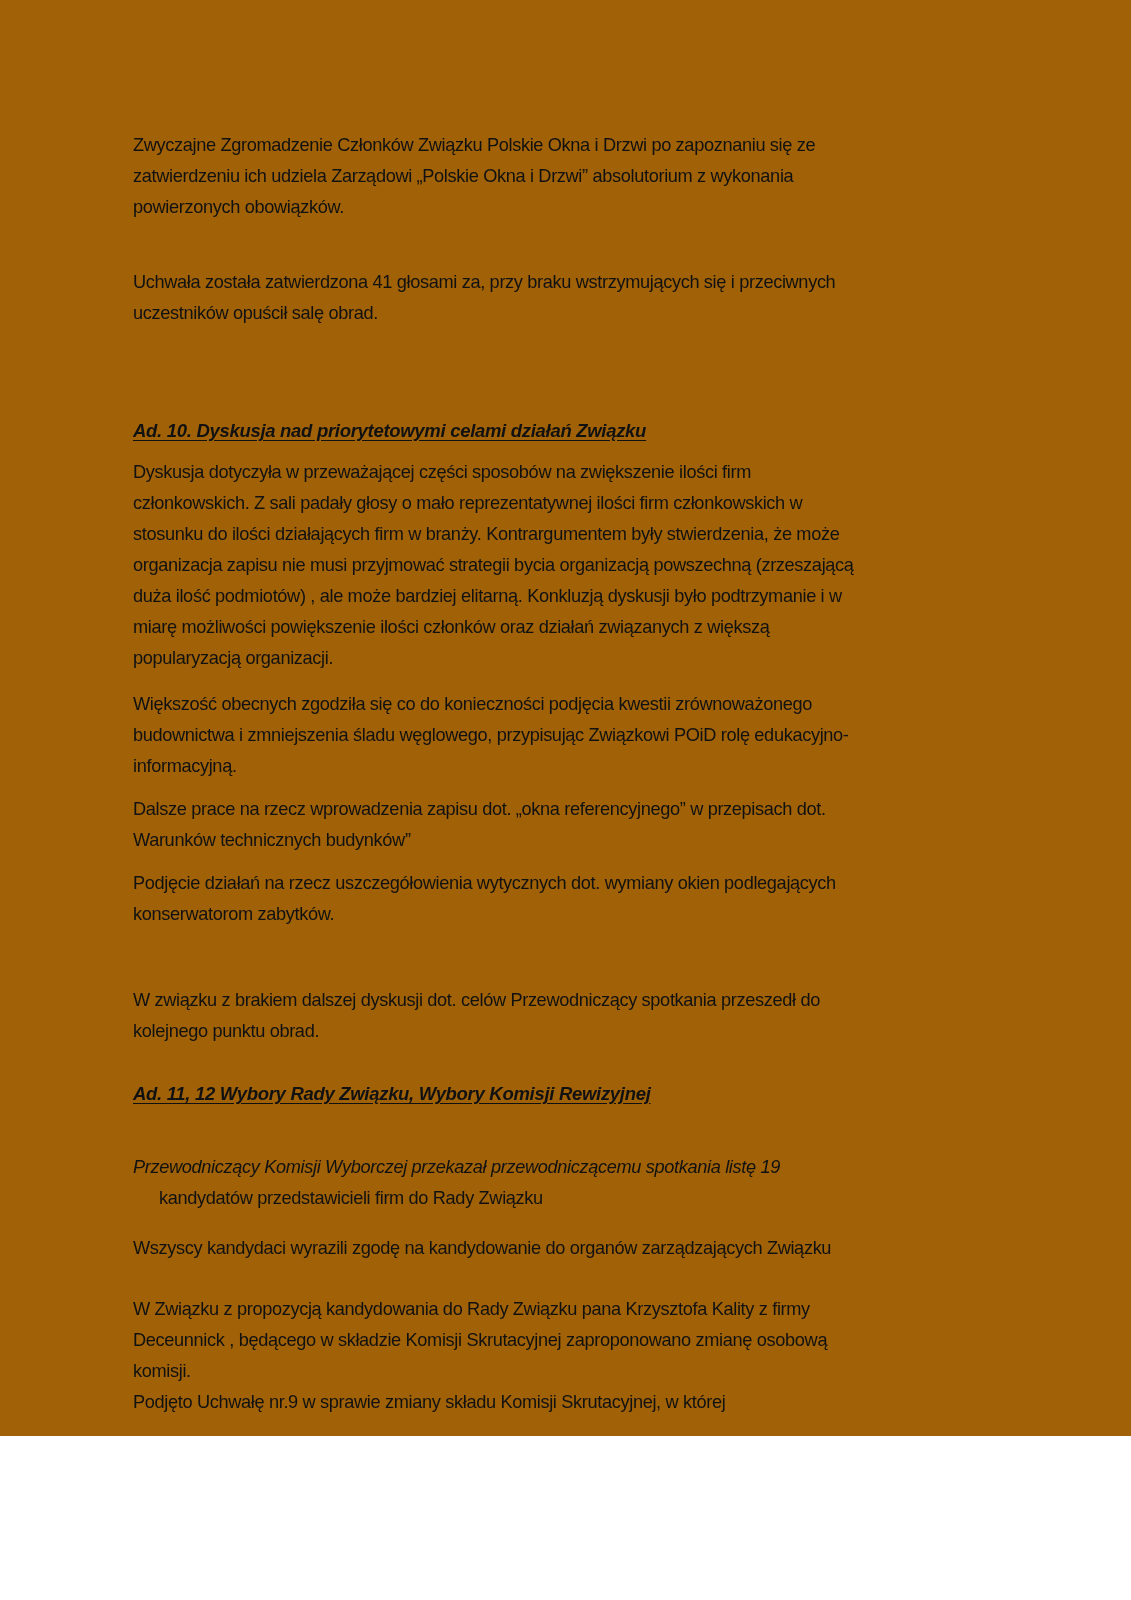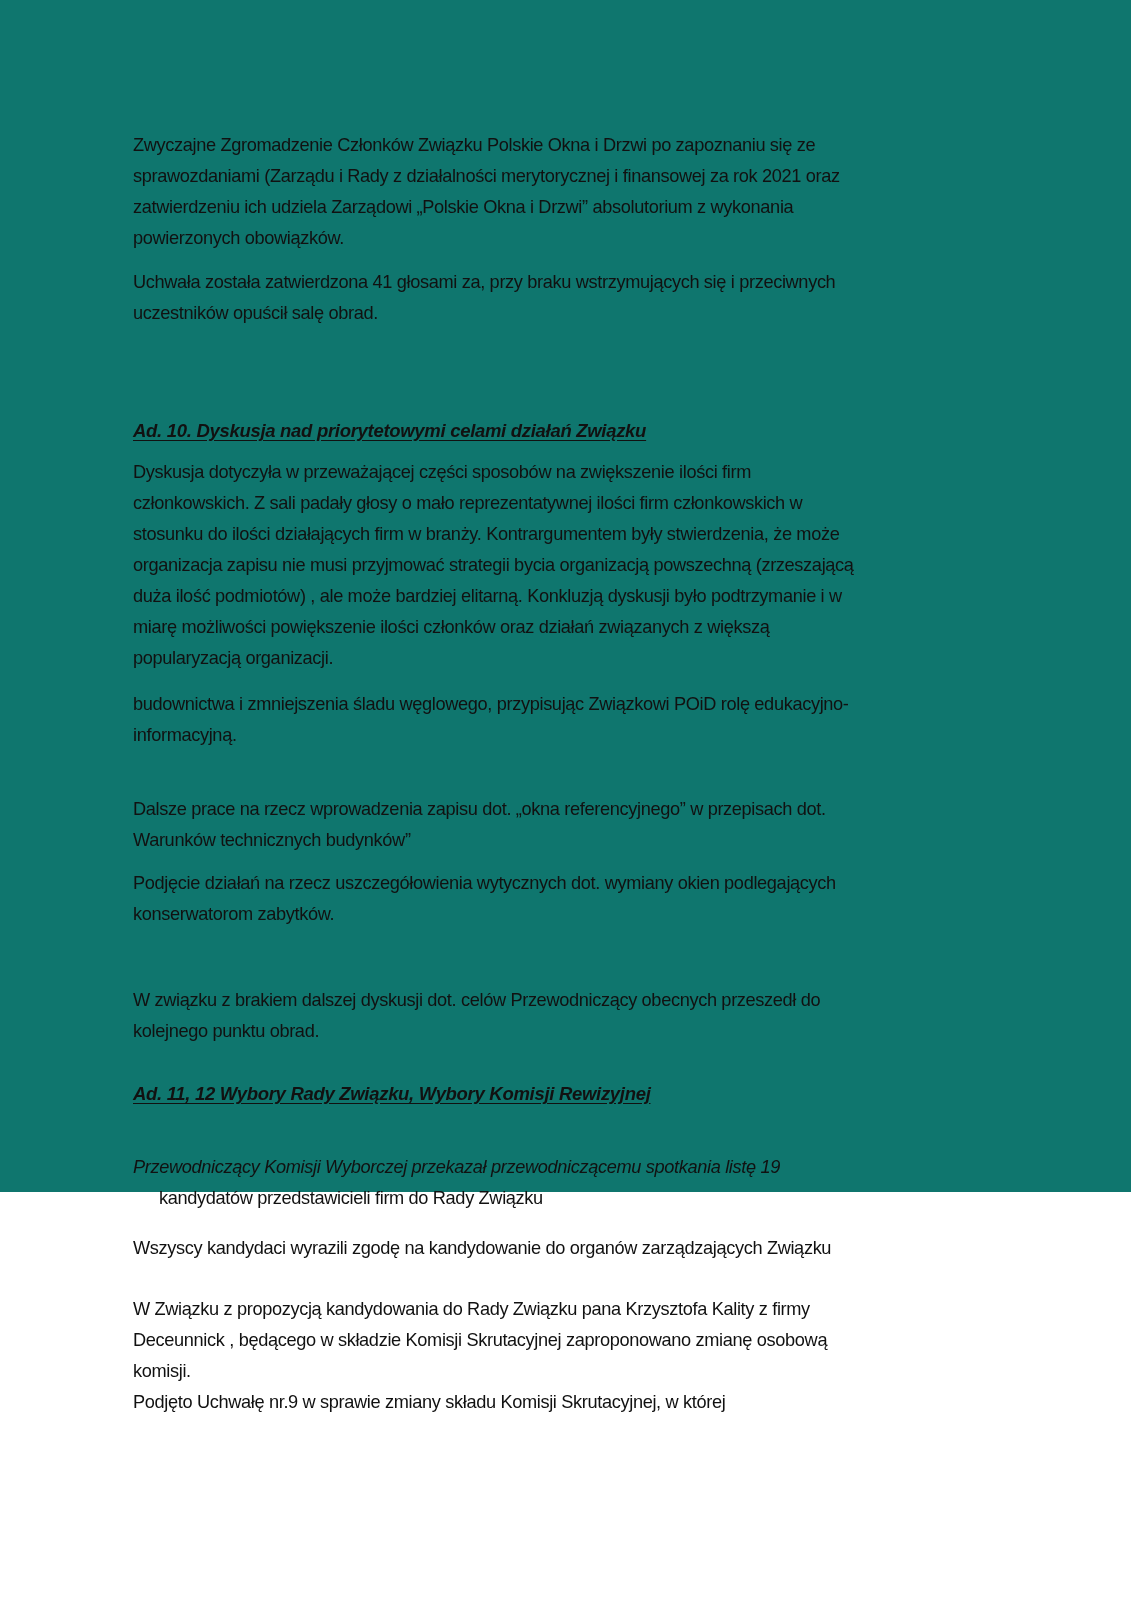--- a/index.html
+++ b/index.html
@@ -1,21 +1,21 @@
 <!DOCTYPE html>
 <html><head>
   <meta charset="utf-8">
   <style>
     html, body { margin: 0; padding: 0; background: #ffffff; }
     body {
       width: 1131px; height: 1600px; position: relative; overflow: hidden;
       font-family: "Liberation Sans", sans-serif;
       color: #111111;
     }
-    .page { position: absolute; left: 0; top: 0; width: 1131px; height: 1192px; background: #0f766e; }
+    .page { position: absolute; left: 0; top: 0; width: 1131px; height: 1436px; background: #a16207; }
     .blk {
       position: absolute; left: 133px; width: 850px;
       font-size: 18.2px; line-height: 31px; letter-spacing: -0.35px;
       white-space: nowrap;
     }
     .blk .ln { display: block; height: 31px; }
     .heading {
       position: absolute; left: 133px;
       font-size: 18.5px; line-height: 31px; font-weight: bold; font-style: italic;
       text-decoration: underline; text-underline-offset: 3px; letter-spacing: -0.3px;
@@ -24,21 +24,20 @@
     .hang .ln.indent { padding-left: 26px; }
     .justline { display: flex; justify-content: space-between; width: 845px; font-style: italic; }
   </style>
 </head>
 <body>
 
 <div class="page">
 
   <div class="blk" style="top:130px">
     <span class="ln">Zwyczajne Zgromadzenie Członków Związku Polskie Okna i Drzwi po zapoznaniu się ze</span>
-    <span class="ln">sprawozdaniami (Zarządu i Rady z działalności merytorycznej i finansowej za rok 2021 oraz</span>
     <span class="ln">zatwierdzeniu ich udziela Zarządowi „Polskie Okna i Drzwi” absolutorium z wykonania</span>
     <span class="ln">powierzonych obowiązków.</span>
   </div>
 
   <div class="blk" style="top:267px">
     <span class="ln">Uchwała została zatwierdzona  41 głosami  za, przy  braku wstrzymujących się i przeciwnych</span>
     <span class="ln">uczestników opuścił salę obrad.</span>
   </div>
 
   <div class="heading" style="top:415px">Ad. 10. Dyskusja nad priorytetowymi celami działań Związku</div>
@@ -47,36 +46,37 @@
     <span class="ln">Dyskusja dotyczyła w przeważającej części sposobów na zwiększenie ilości firm</span>
     <span class="ln">członkowskich. Z sali padały głosy o mało reprezentatywnej  ilości firm członkowskich w</span>
     <span class="ln">stosunku do ilości działających firm w branży. Kontrargumentem były stwierdzenia, że może</span>
     <span class="ln">organizacja zapisu nie musi przyjmować  strategii  bycia organizacją powszechną (zrzeszającą</span>
     <span class="ln">duża ilość podmiotów) , ale może bardziej elitarną. Konkluzją dyskusji było podtrzymanie i w</span>
     <span class="ln">miarę możliwości powiększenie ilości członków oraz działań związanych z większą</span>
     <span class="ln">popularyzacją organizacji.</span>
   </div>
 
   <div class="blk" style="top:689px">
+    <span class="ln">Większość obecnych zgodziła się co do konieczności podjęcia kwestii zrównoważonego</span>
     <span class="ln">budownictwa i zmniejszenia śladu węglowego, przypisując  Związkowi POiD rolę edukacyjno-</span>
     <span class="ln">informacyjną.</span>
   </div>
 
   <div class="blk" style="top:794px">
     <span class="ln">Dalsze prace na rzecz wprowadzenia zapisu dot. „okna referencyjnego” w przepisach dot.</span>
     <span class="ln">Warunków technicznych budynków”</span>
   </div>
 
   <div class="blk" style="top:868px">
     <span class="ln">Podjęcie działań na rzecz uszczegółowienia  wytycznych dot. wymiany okien podlegających</span>
     <span class="ln">konserwatorom zabytków.</span>
   </div>
 
   <div class="blk" style="top:985px">
-    <span class="ln">W związku z brakiem dalszej dyskusji dot. celów Przewodniczący obecnych przeszedł do</span>
+    <span class="ln">W związku z brakiem dalszej dyskusji dot. celów Przewodniczący spotkania przeszedł do</span>
     <span class="ln">kolejnego punktu obrad.</span>
   </div>
 
   <div class="heading" style="top:1078px">Ad. 11, 12  Wybory Rady Związku, Wybory Komisji Rewizyjnej</div>
 
   <div class="blk hang" style="top:1152px">
     <span class="ln justline">
       <span>Przewodniczący</span>
       <span>Komisji</span>
       <span>Wyborczej</span>

